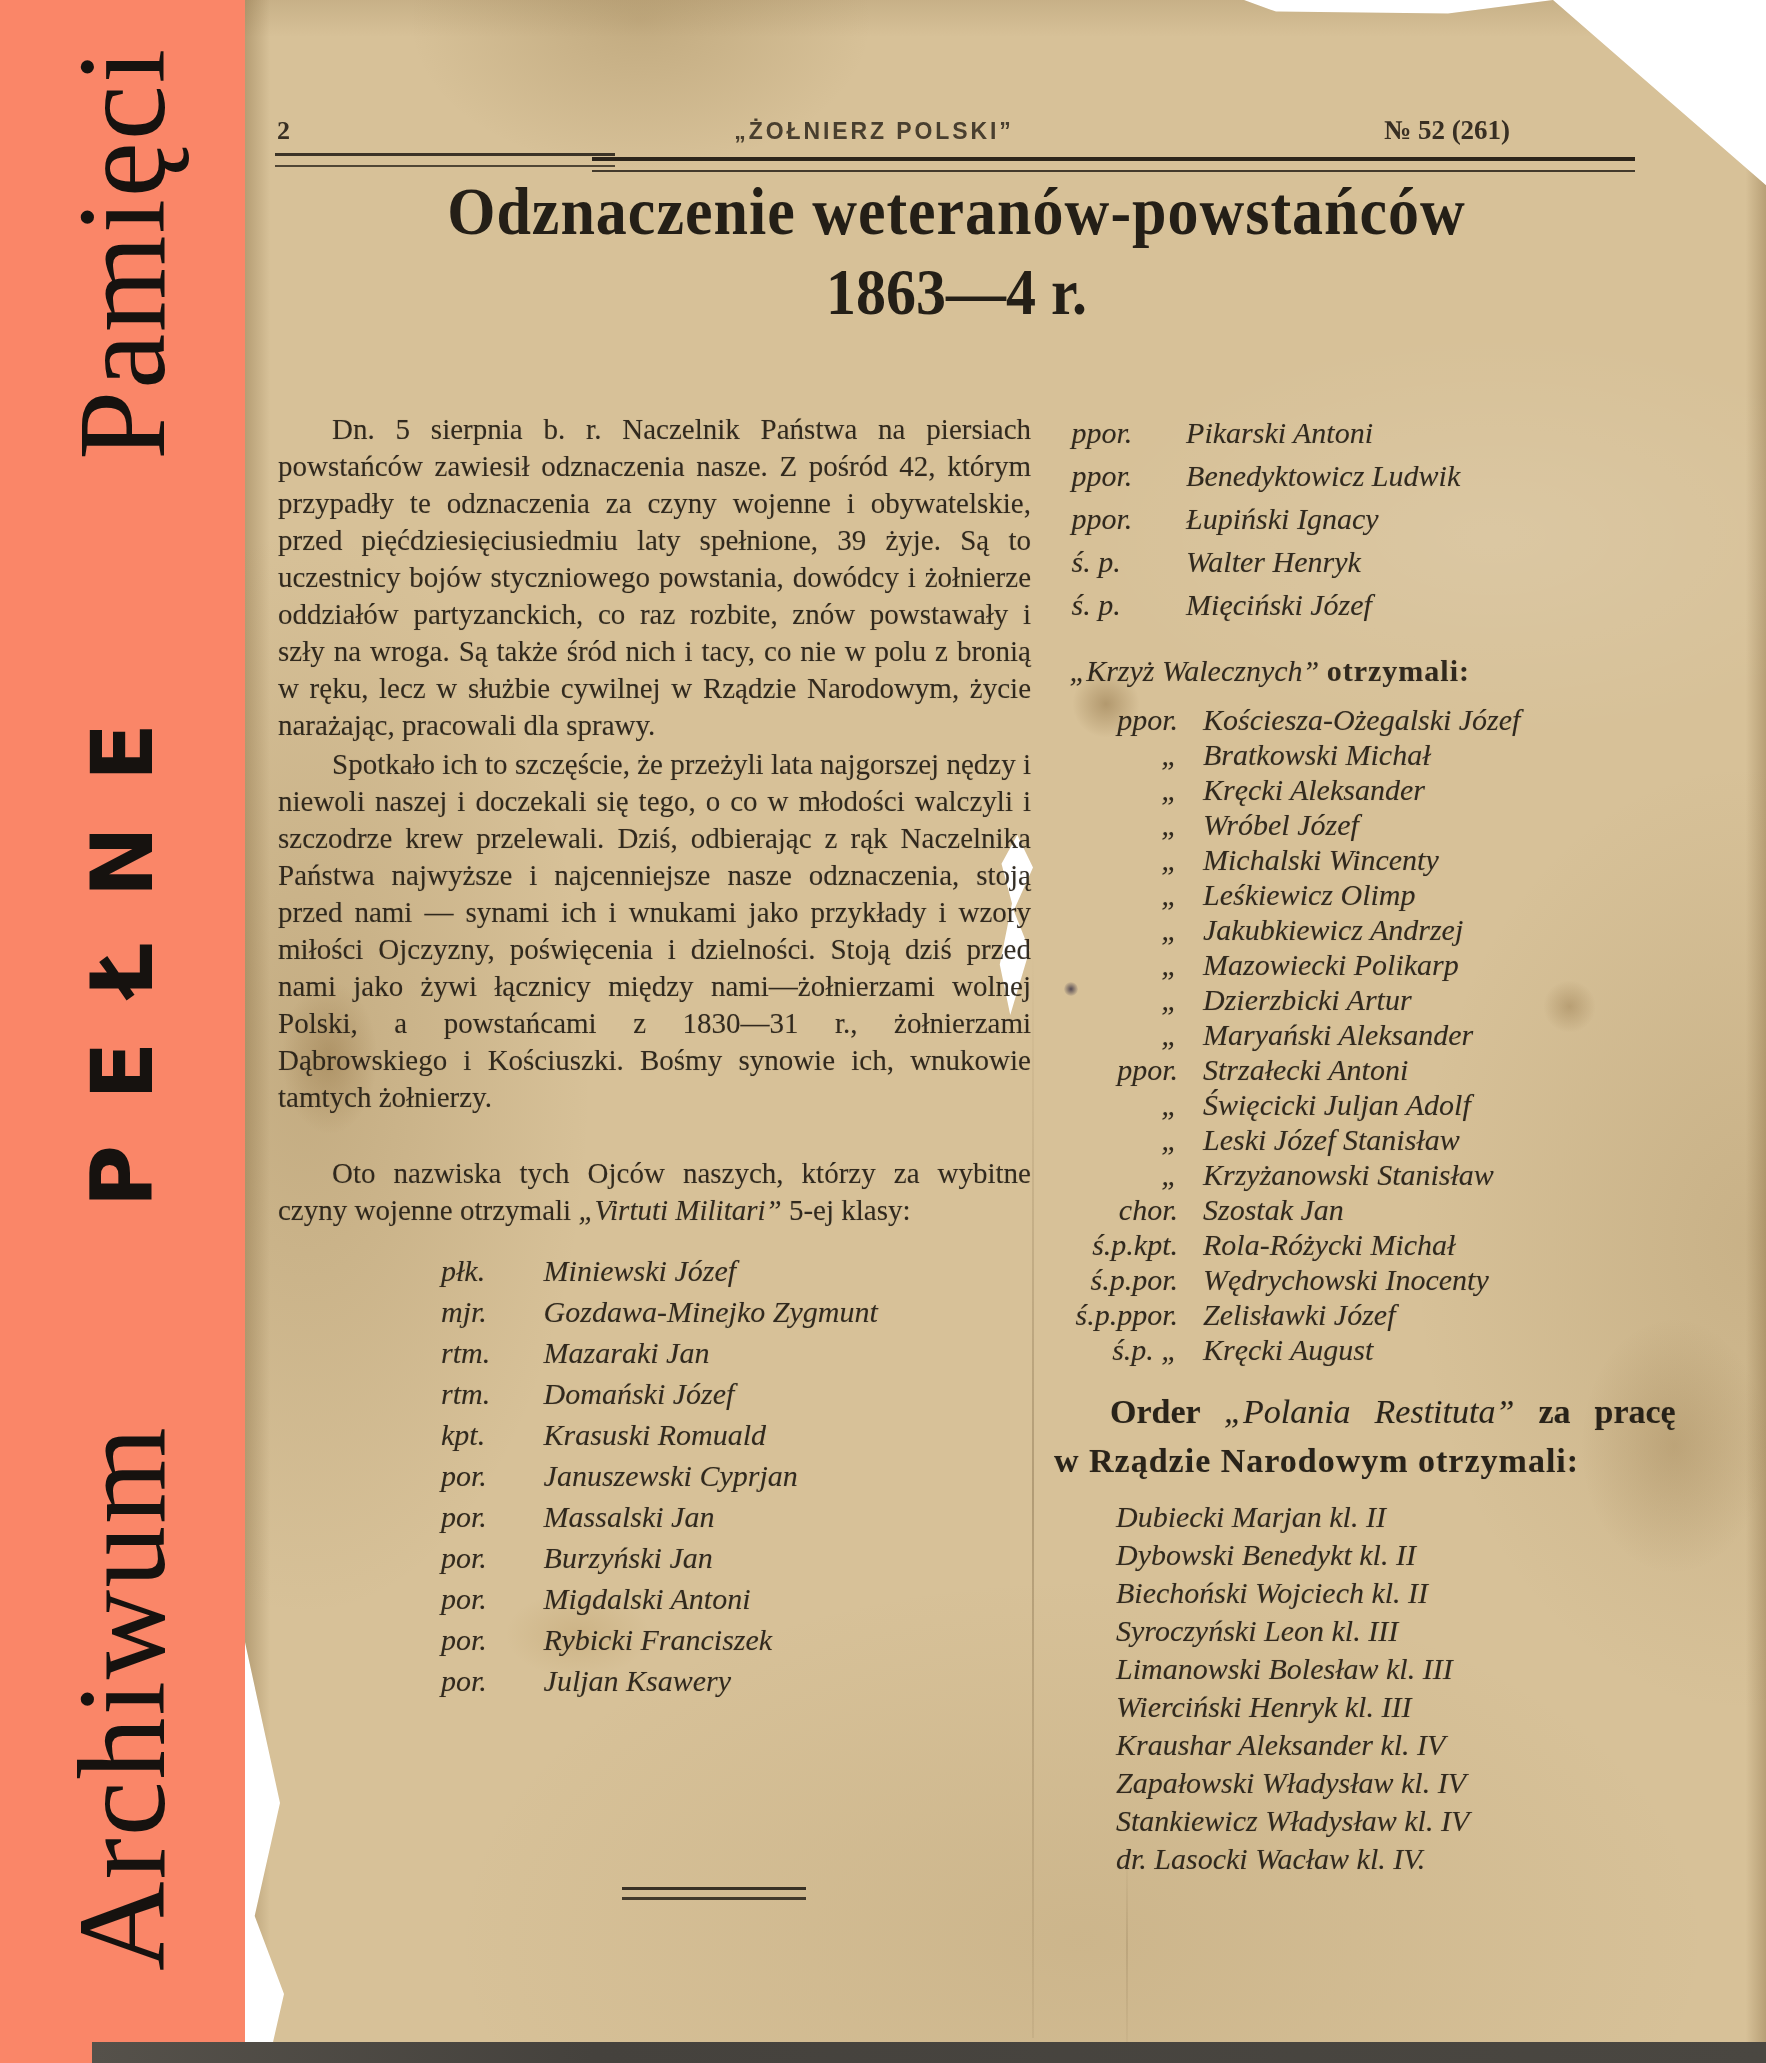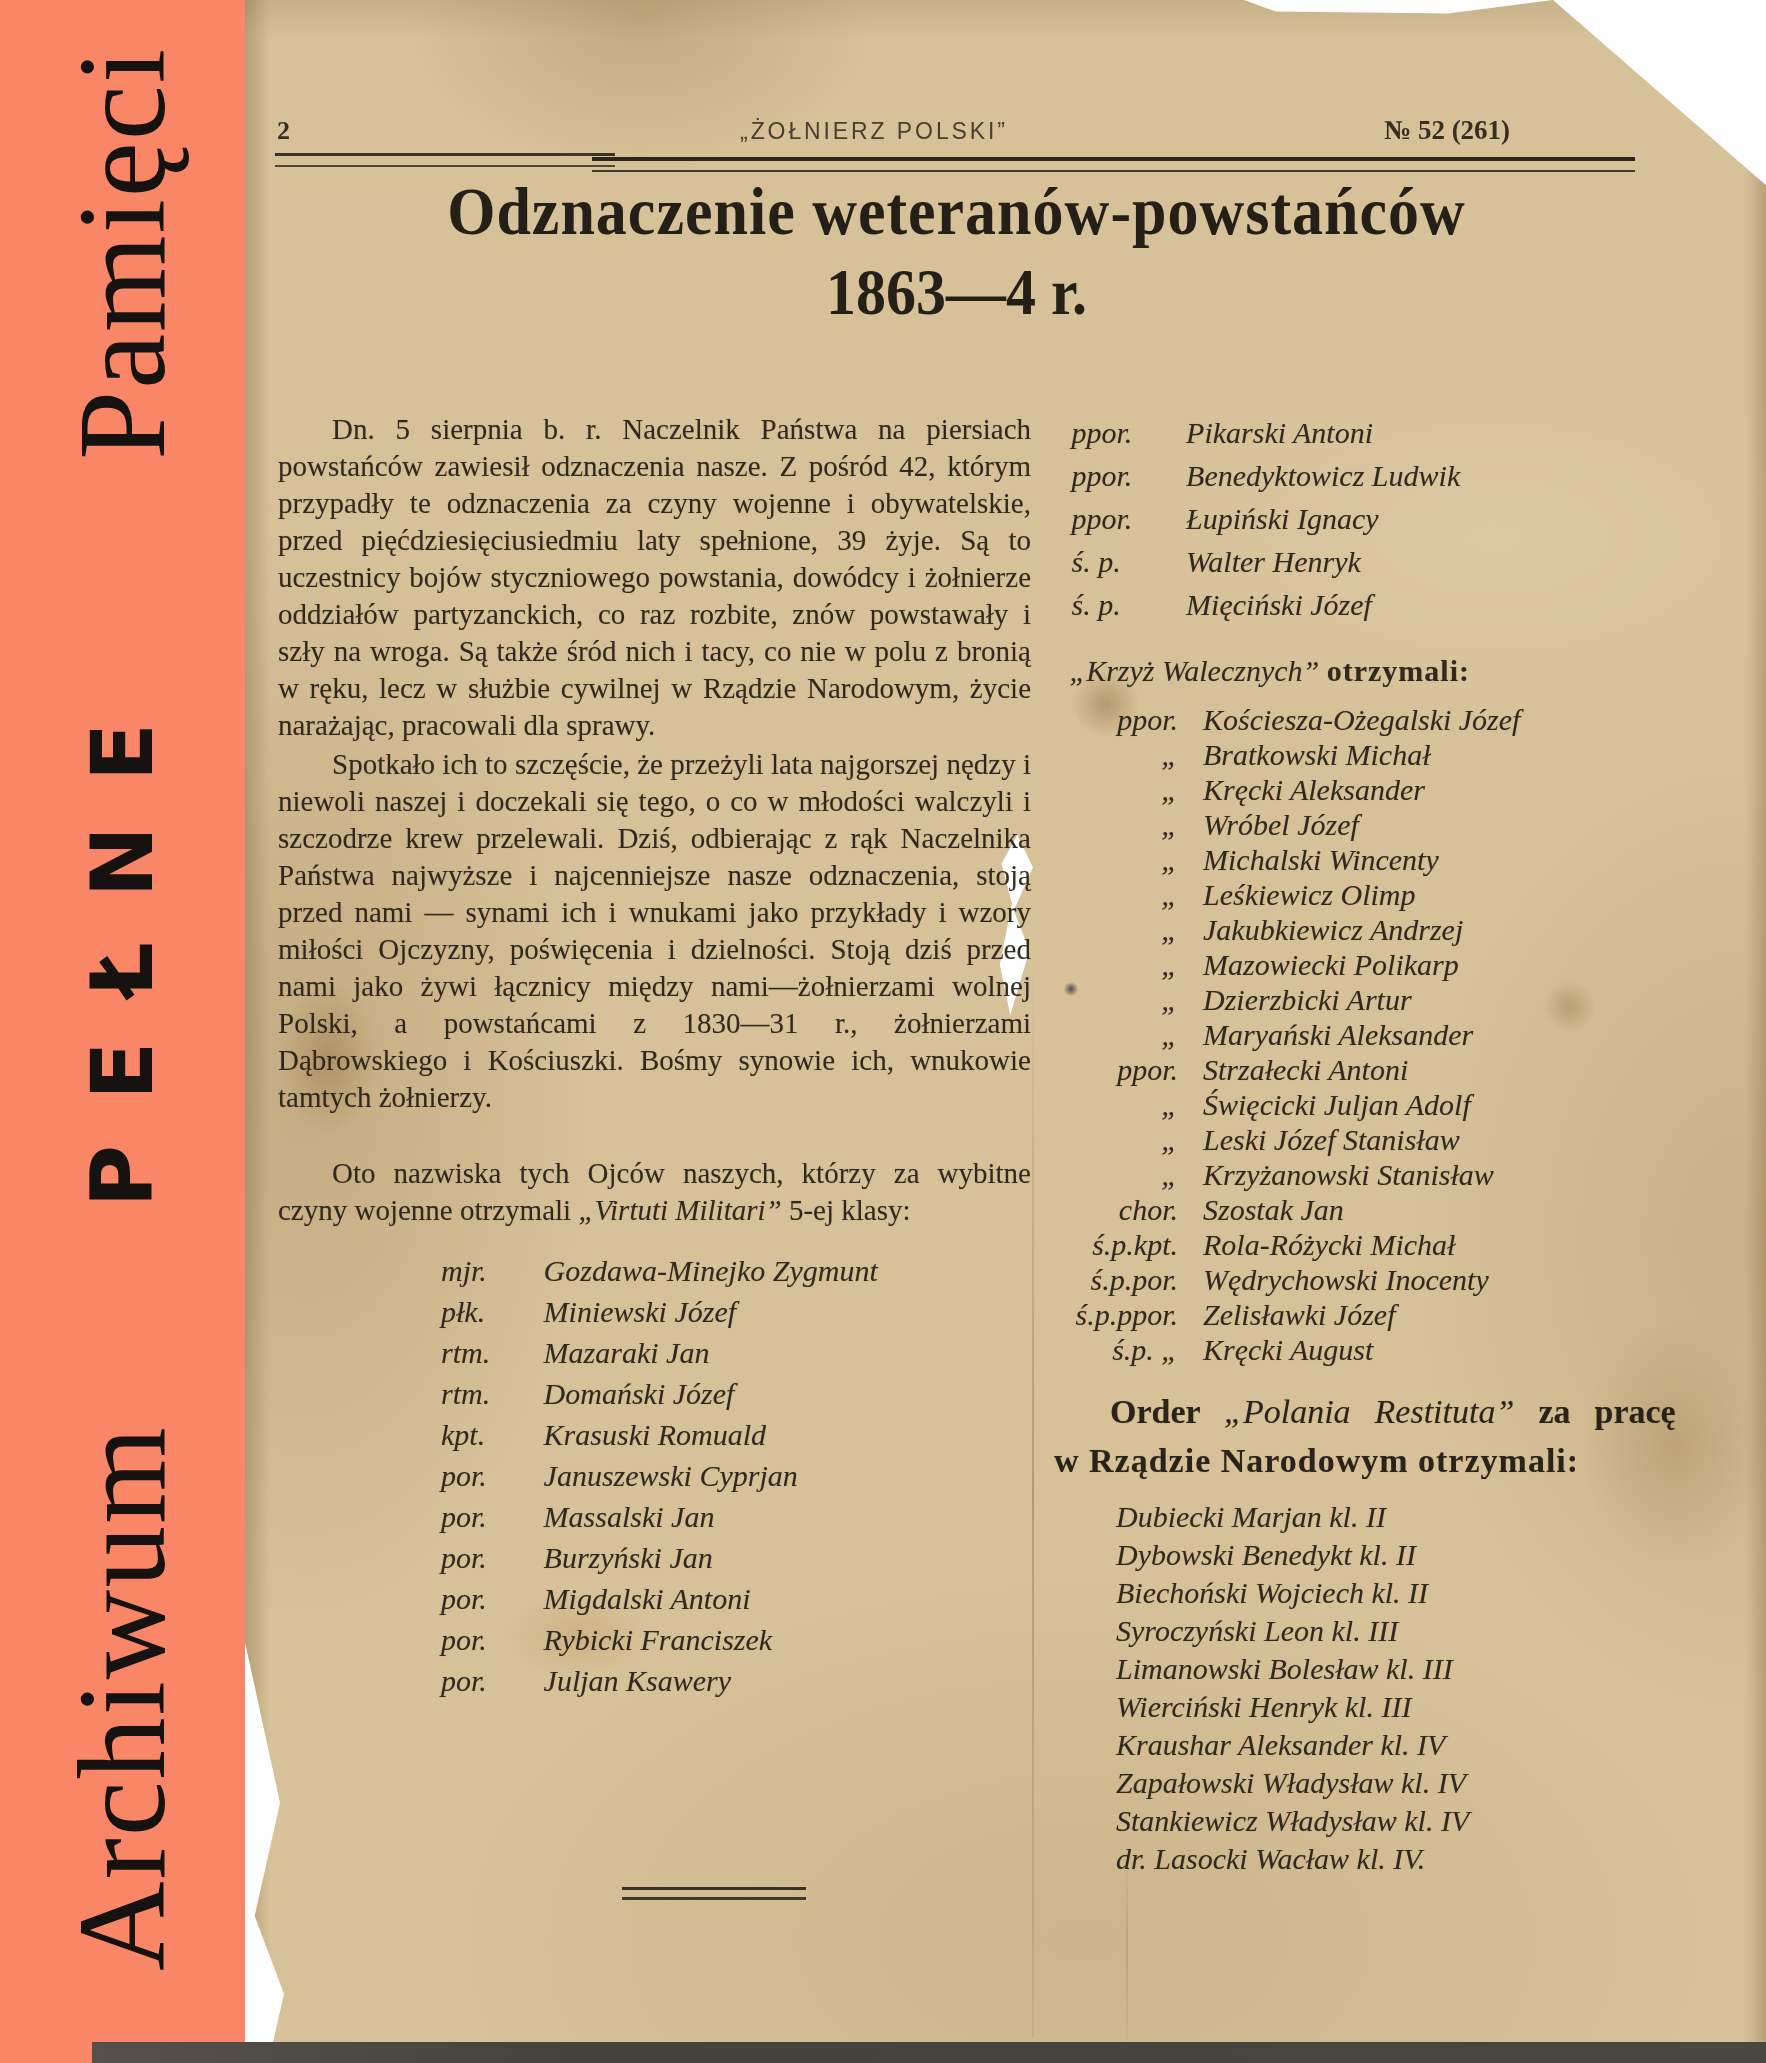--- a/index.html
+++ b/index.html
@@ -41,21 +41,21 @@
     position:absolute;left:998px;top:835px;width:35px;height:180px;background:#ffffff;
     clip-path:polygon(55% 0,100% 18%,45% 42%,90% 64%,35% 100%,5% 72%,40% 38%,10% 16%);
   }
   .bottom-strip{position:absolute;left:92px;top:2042px;width:1674px;height:22px;
     background:linear-gradient(90deg,#55514a,#45423d 30%,#4a4741);}
 
   
   .masthead{position:absolute;left:277px;top:115px;width:1359px;display:flex;align-items:baseline;
     font-size:26px;color:rgba(42,35,25,0.92);}
   .mh-page{width:87px;font-weight:bold;}
-  .mh-title{flex:1;text-align:center;letter-spacing:2.9px;color:rgba(48,40,28,0.85);font-weight:normal;
+  .mh-title{flex:1;text-align:center;letter-spacing:2.9px;color:rgba(48,40,28,0.85);font-weight:bold;
     font-family:"Liberation Sans","DejaVu Sans",sans-serif;font-size:23px;}
   .mh-issue{width:252px;text-align:left;font-weight:bold;font-size:27px;}
   .rule-a{position:absolute;left:275px;top:153px;width:340px;height:8.7px;
     border-top:3.9px solid rgba(34,28,20,0.85);border-bottom:2.9px solid rgba(34,28,20,0.75);}
   .rule-b{position:absolute;left:592px;top:157px;width:1043px;height:8.7px;
     border-top:4.9px solid rgba(30,24,17,0.92);border-bottom:2.9px solid rgba(30,24,17,0.8);}
 
   
   .headline{position:absolute;left:277px;top:180px;width:1359px;text-align:center;
     font-weight:bold;color:rgba(26,22,16,0.95);transform:scaleY(1.1);}
@@ -138,27 +138,27 @@
   </div>
 
   <div class="col col-left">
     <p class="para">Dn. 5 sierpnia b. r. Naczelnik Państwa na piersiach powstańców zawiesił odznaczenia nasze. Z pośród 42, którym przypadły te odznaczenia za czyny wojenne i obywatelskie, przed pięćdziesięciusiedmiu laty spełnione, 39 żyje. Są to uczestnicy bojów styczniowego powstania, dowódcy i żołnierze oddziałów partyzanckich, co raz rozbite, znów powstawały i szły na wroga. Są także śród nich i tacy, co nie w polu z bronią w ręku, lecz w służbie cywilnej w Rządzie Narodowym, życie narażając, pracowali dla sprawy.</p>
     <p class="para">Spotkało ich to szczęście, że przeżyli lata najgorszej nędzy i niewoli naszej i doczekali się tego, o co w młodości walczyli i szczodrze krew przelewali. Dziś, odbierając z rąk Naczelnika Państwa najwyższe i najcenniejsze nasze odznaczenia, stoją przed nami — synami ich i wnukami jako przykłady i wzory miłości Ojczyzny, poświęcenia i dzielności. Stoją dziś przed nami jako żywi łącznicy między nami—żołnierzami wolnej Polski, a powstańcami z 1830—31 r., żołnierzami Dąbrowskiego i Kościuszki. Bośmy synowie ich, wnukowie tamtych żołnierzy.</p>
     <p class="para" style="margin-top:39px;"><span>Oto nazwiska tych Ojców naszych, którzy za wybitne czyny wojenne otrzymali </span><span class="ital">„Virtuti Militari”</span><span> 5-ej klasy:</span></p>
 
     <div class="name-list">
 
         <div class="name-row">
+          <span class="rank">płk.</span>
+          <span class="nm">Miniewski Józef</span>
+        </div>
+
+        <div class="name-row">
           <span class="rank">mjr.</span>
           <span class="nm">Gozdawa-Minejko Zygmunt</span>
-        </div>
-
-        <div class="name-row">
-          <span class="rank">płk.</span>
-          <span class="nm">Miniewski Józef</span>
         </div>
 
         <div class="name-row">
           <span class="rank">rtm.</span>
           <span class="nm">Mazaraki Jan</span>
         </div>
 
         <div class="name-row">
           <span class="rank">rtm.</span>
           <span class="nm">Domański Józef</span>

